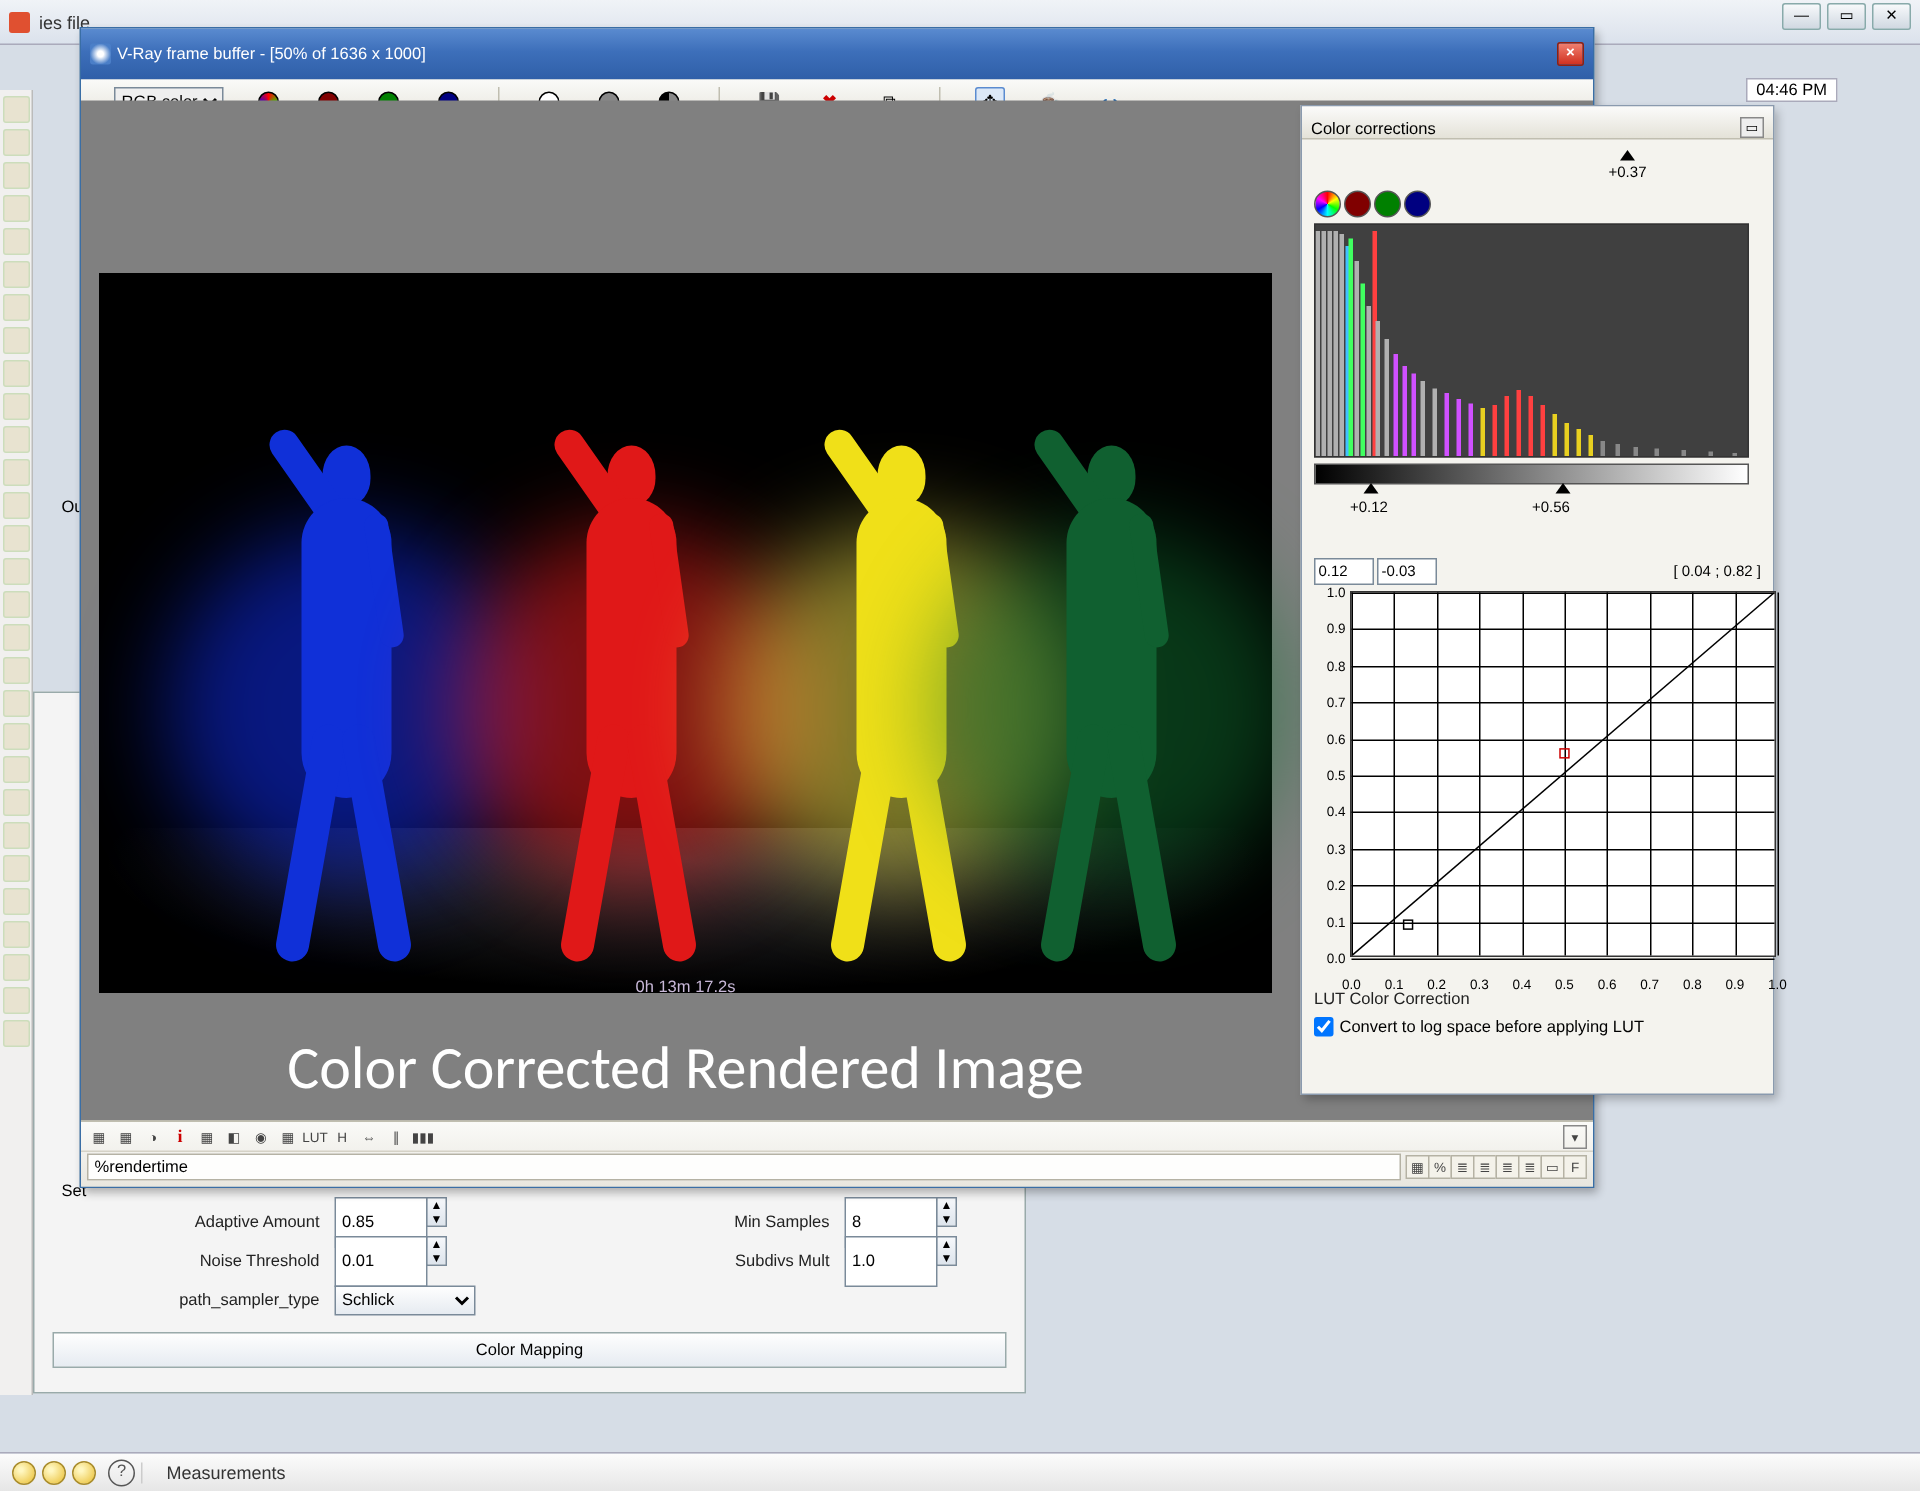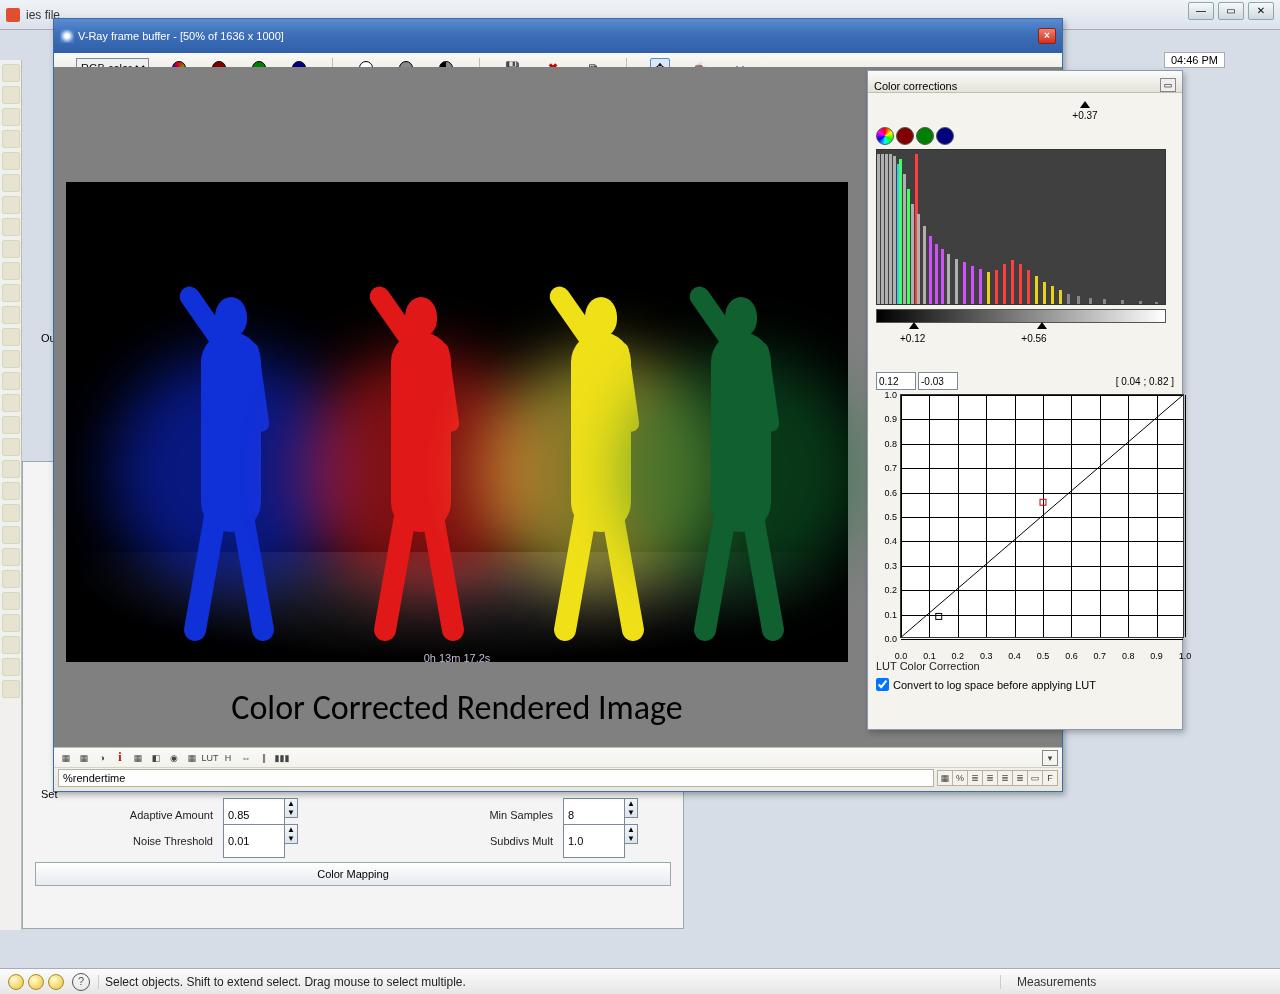--- a/index.html
+++ b/index.html
@@ -40,21 +40,21 @@
   .vfb-title .tico { width:14px; height:14px; background:radial-gradient(circle,#fff 20%,#4b7fc8 70%); border-radius:2px; margin-right:4px; }
   .vfb-title .closebtn { margin-left:auto; width:18px; height:16px; background:linear-gradient(#f08070,#d03020); border:1px solid #902010; border-radius:2px; color:#fff; font-size:10px; font-weight:bold; text-align:center; line-height:13px; }
   
   .vfb-toolbar { height:26px; background:linear-gradient(#fafaf8,#e8e6de); border-bottom:1px solid #c0beb0; display:flex; align-items:flex-end; padding:0 22px; gap:20px; }
   .vfb-toolbar select { height:20px; font-size:11px; border:1px solid #7a8a99; }
   .tb-icon { width:20px; height:20px; border:1px solid transparent; border-radius:2px; display:flex; align-items:center; justify-content:center; font-size:12px; }
   .circ { width:14px; height:14px; border-radius:50%; border:1px solid #000; }
   
   .vfb-canvas { position:absolute; top:48px; left:0; right:0; bottom:44px; background:#808080; }
   .render-area { position:absolute; left:12px; top:115px; width:782px; height:480px; background:#000; }
-  .render-caption { position:absolute; left:12px; top:620px; width:782px; text-align:center; color:#000000; font-family:Calibri,sans-serif; font-size:34px; font-weight:300; }
+  .render-caption { position:absolute; left:12px; top:620px; width:782px; text-align:center; color:#ffffff; font-family:Calibri,sans-serif; font-size:40px; font-weight:300; }
   .render-time { position:absolute; left:12px; top:585px; width:782px; text-align:center; color:#c8b8d8; font-size:11px; }
   
   
   .figure { position:absolute; bottom:20px; width:130px; height:370px; }
   .figure .body { position:absolute; width:60px; height:200px; left:35px; top:60px; border-radius:30px; filter:blur(0.5px); }
   .figure .head { position:absolute; width:32px; height:40px; left:49px; top:25px; border-radius:50% 50% 45% 45%; }
   .figure .arm-up { position:absolute; width:20px; height:70px; left:28px; top:10px; border-radius:10px; transform:rotate(-35deg); }
   .figure .arm-r { position:absolute; width:16px; height:90px; left:82px; top:70px; border-radius:8px; transform:rotate(-8deg); }
   .figure .leg-l { position:absolute; width:22px; height:160px; left:30px; top:210px; border-radius:11px; transform:rotate(10deg); }
   .figure .leg-r { position:absolute; width:22px; height:160px; left:74px; top:210px; border-radius:11px; transform:rotate(-10deg); }
@@ -165,20 +165,24 @@
     <div style="display:flex; gap:60px;">
       <div style="flex:1">
         <div class="settings-row">
           <span class="lbl">Adaptive Amount</span>
           <span class="val"><input type="text" value="0.85" style=""><span class="spin">▲<br>▼</span></span>
         </div>
         <div class="settings-row">
           <span class="lbl">Noise Threshold</span>
           <span class="val"><input type="text" value="0.01" style=""><span class="spin">▲<br>▼</span></span>
         </div>
+        <div class="settings-row">
+          <span class="lbl">path_sampler_type</span>
+          <span class="val"><select><option>Schlick</option></select></span>
+        </div>
       </div>
       <div style="flex:1">
         <div class="settings-row">
           <span class="lbl">Min Samples</span>
           <span class="val"><input type="text" value="8" style=""><span class="spin">▲<br>▼</span></span>
         </div>
         <div class="settings-row">
           <span class="lbl">Subdivs Mult</span>
           <span class="val"><input type="text" value="1.0" style=""><span class="spin">▲<br>▼</span></span>
         </div>
@@ -188,21 +192,20 @@
   <div class="color-mapping-btn">Color Mapping</div>
 </div>
 
 <div class="statusbar">
   <div class="bulbs">
     <div class="bulb"></div>
     <div class="bulb"></div>
     <div class="bulb"></div>
   </div>
   <div style="width:18px;height:18px;border:1.5px solid #555;border-radius:50%;font-size:11px;text-align:center;line-height:15px;color:#555;margin-right:4px;">?</div>
-  <div class="msg">Select objects. Shift to extend select. Drag mouse to select multiple.</div>
   <div class="meas">Measurements</div>
 </div>
 
 <div class="vfb">
   <div class="vfb-title">
     <span class="tico"></span>
     <span>V-Ray frame buffer - [50% of 1636 x 1000]</span>
     <span class="closebtn">×</span>
   </div>
   <div class="vfb-toolbar">

